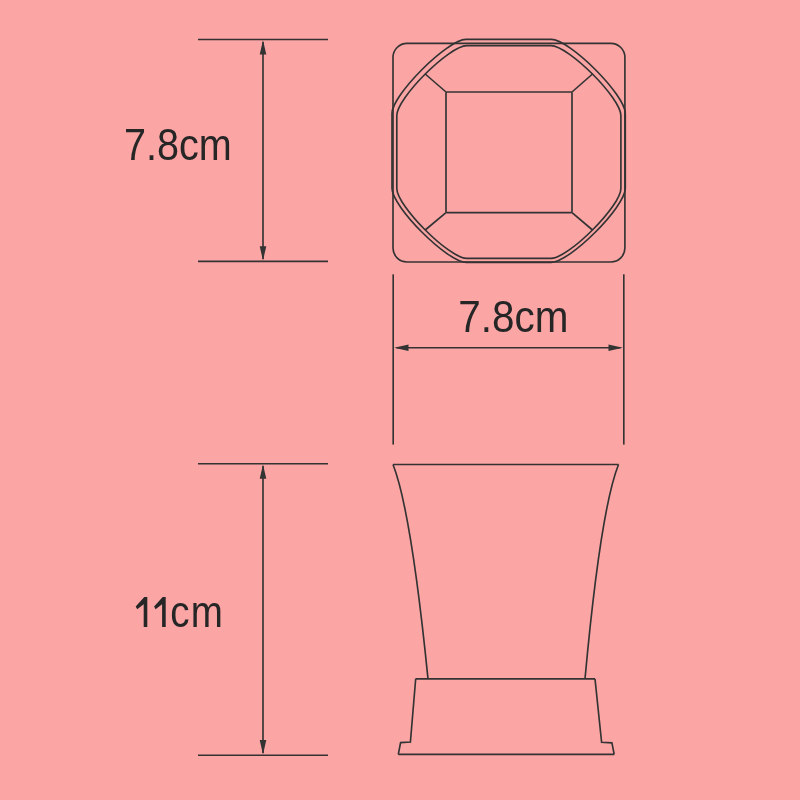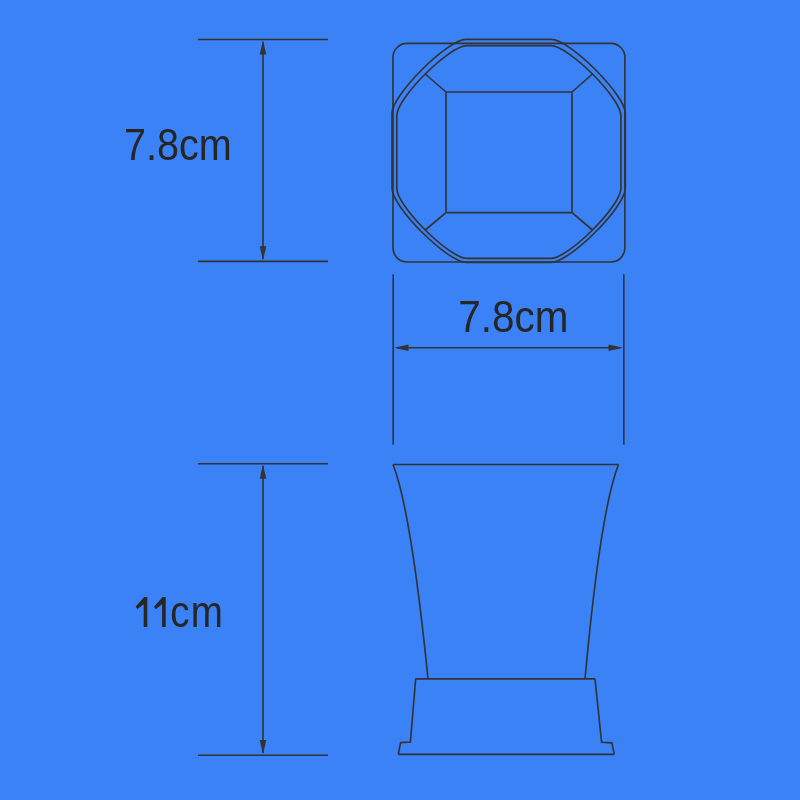--- a/index.html
+++ b/index.html
@@ -1,16 +1,16 @@
 <!DOCTYPE html>
 <html><head>
 <meta charset="utf-8">
 <style>
   html,body{margin:0;padding:0;background:#ffffff;}
-  #page{position:relative;width:800px;height:800px;background:#3b82f6;overflow:hidden;}
+  #page{position:relative;width:800px;height:800px;background:#fca5a5;overflow:hidden;}
   svg{display:block;}
   text{font-family:"Liberation Sans", sans-serif;fill:#262626;-webkit-font-smoothing:antialiased;}
 </style>
 </head>
 <body>
 <div id="page">
 <svg width="800" height="800" viewBox="0 0 800 800">
   <g fill="none" stroke="#333333" stroke-width="1.65">
 
     <line x1="198" y1="39.5" x2="328" y2="39.5"></line>

